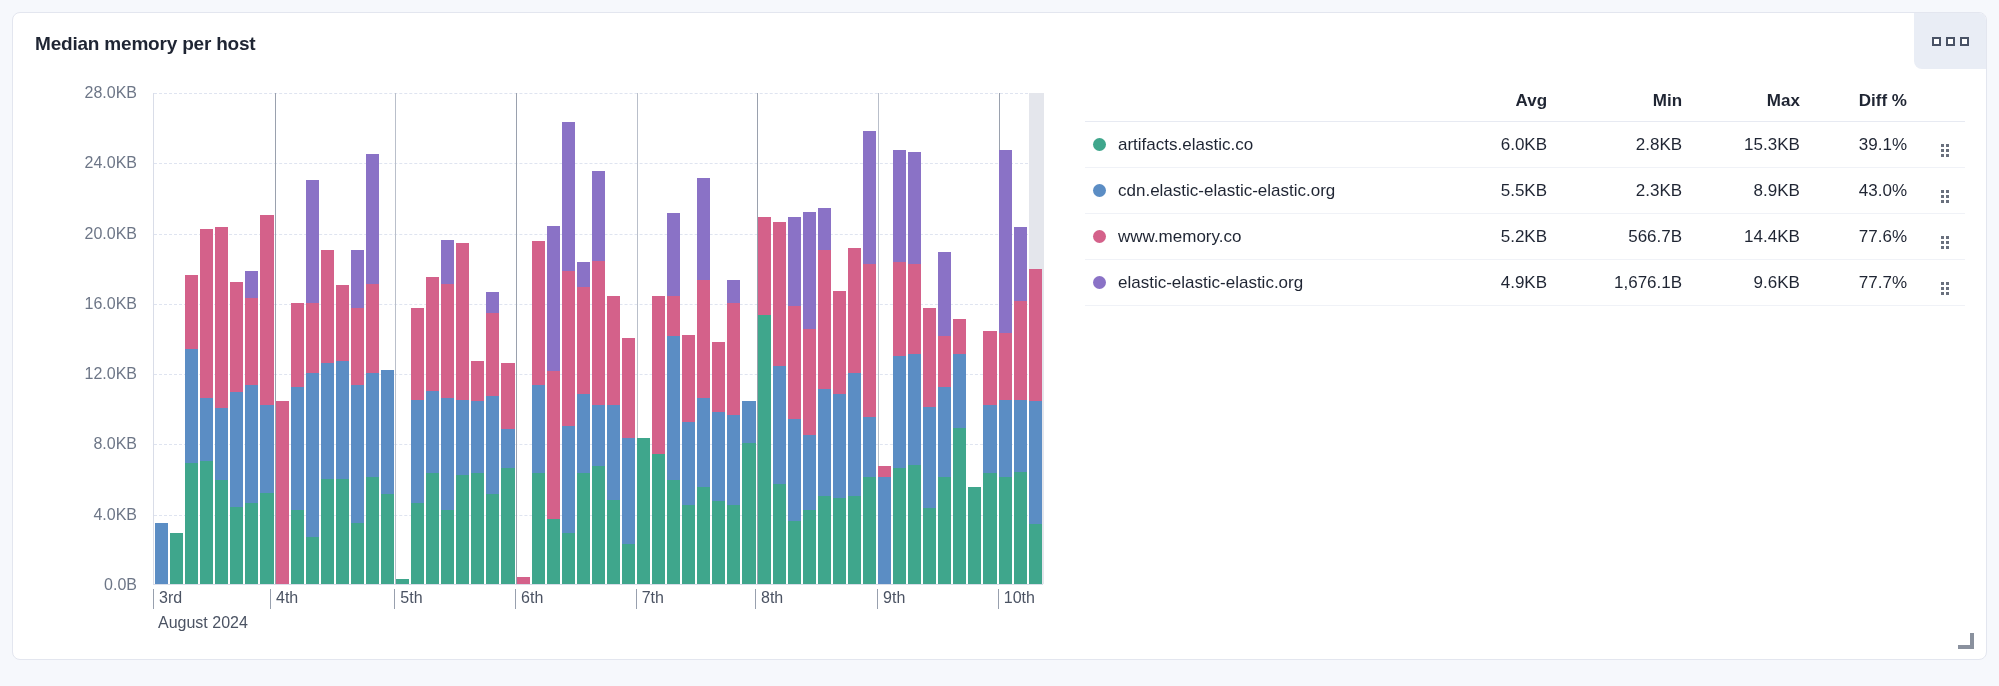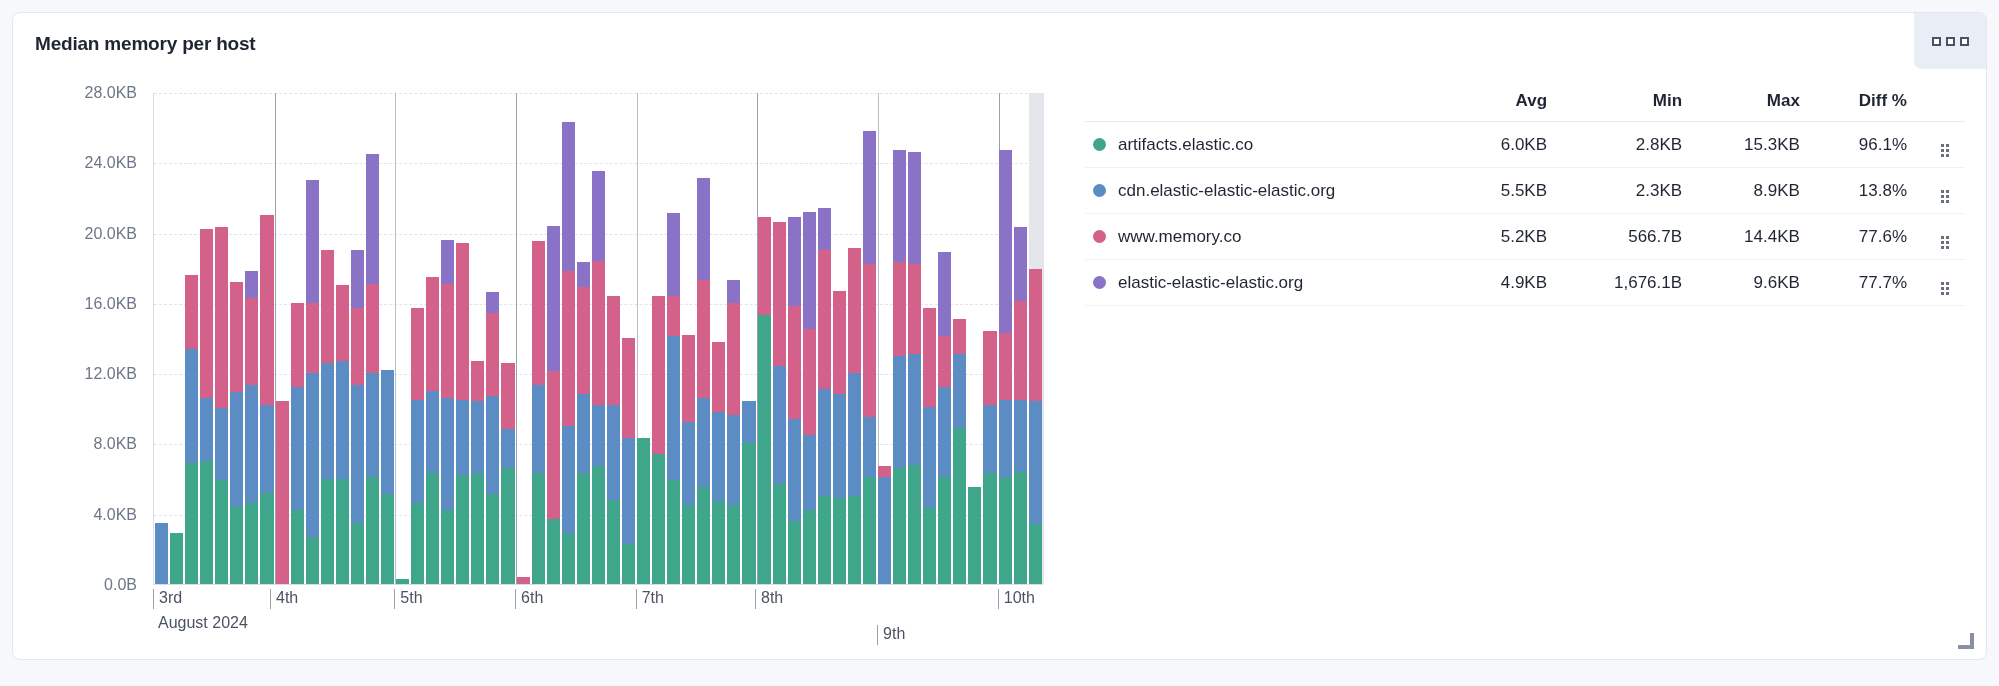--- a/index.html
+++ b/index.html
@@ -484,21 +484,21 @@
           <div class="day-divider" style="left: 844.746px;"></div>
         </div>
     </div>
     <div id="x-axis-labels">
         <div class="x-tick" style="left: 0px;">3rd</div>
         <div class="x-tick" style="left: 117px;">4th</div>
         <div class="x-tick" style="left: 241.356px;">5th</div>
         <div class="x-tick" style="left: 362.034px;">6th</div>
         <div class="x-tick" style="left: 482.712px;">7th</div>
         <div class="x-tick" style="left: 602px;">8th</div>
-        <div class="x-tick" style="left: 724.068px; margin-top: 36px;">9th</div>
+        <div class="x-tick" style="left: 724.068px;">9th</div>
         <div class="x-tick" style="left: 844.746px;">10th</div>
       </div>
     <div id="x-axis-sublabel">August 2024</div>
   </div>
 
   <div id="legend-table">
     <table>
       <thead>
         <tr>
           <th class="name-col"></th>
@@ -513,21 +513,21 @@
           <tr>
             <td class="name-col">
               <div class="series-name-wrap">
                 <span class="series-dot" style="background: rgb(63, 166, 140);"></span>
                 <span>artifacts.elastic.co</span>
               </div>
             </td>
             <td>6.0KB</td>
             <td>2.8KB</td>
             <td>15.3KB</td>
-            <td>96.1%</td>
+            <td>39.1%</td>
             <td class="handle-col"><span class="drag-handle">
                 <span class="dotpair">
                   <span class="d"></span>
                   <span class="d"></span>
                 </span>
                 <span class="dotpair">
                   <span class="d"></span>
                   <span class="d"></span>
                 </span>
                 <span class="dotpair">
@@ -539,21 +539,21 @@
           <tr>
             <td class="name-col">
               <div class="series-name-wrap">
                 <span class="series-dot" style="background: rgb(91, 141, 196);"></span>
                 <span>cdn.elastic-elastic-elastic.org</span>
               </div>
             </td>
             <td>5.5KB</td>
             <td>2.3KB</td>
             <td>8.9KB</td>
-            <td>13.8%</td>
+            <td>43.0%</td>
             <td class="handle-col"><span class="drag-handle">
                 <span class="dotpair">
                   <span class="d"></span>
                   <span class="d"></span>
                 </span>
                 <span class="dotpair">
                   <span class="d"></span>
                   <span class="d"></span>
                 </span>
                 <span class="dotpair">

